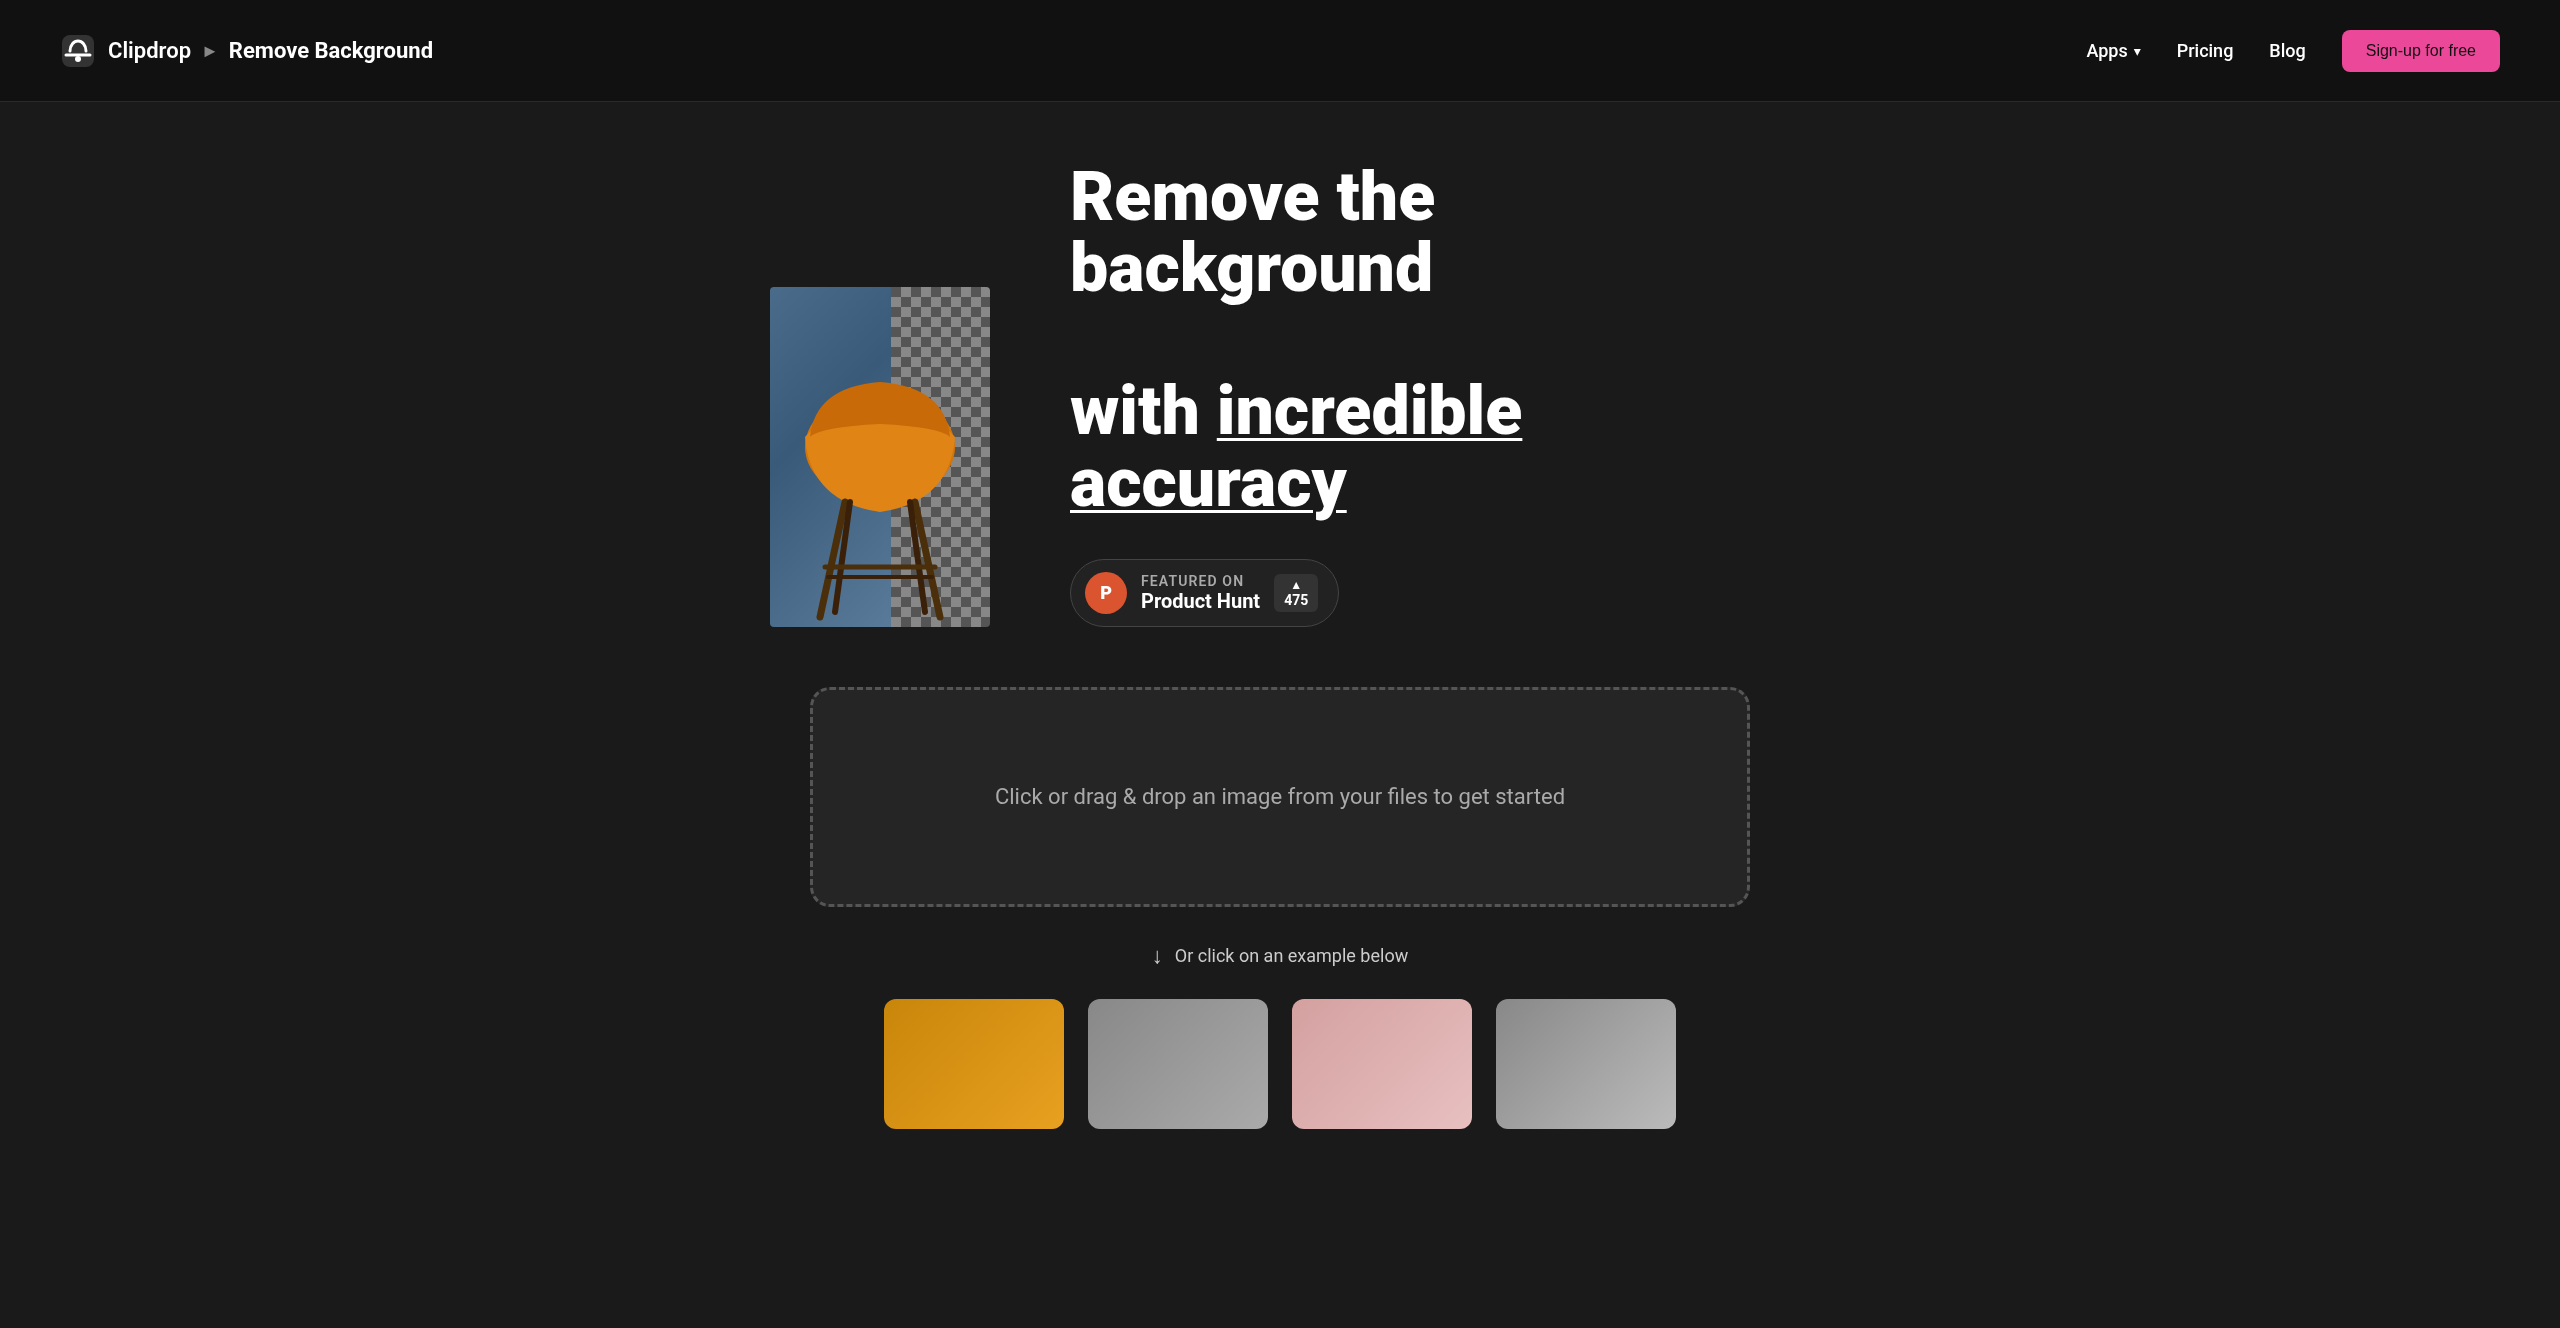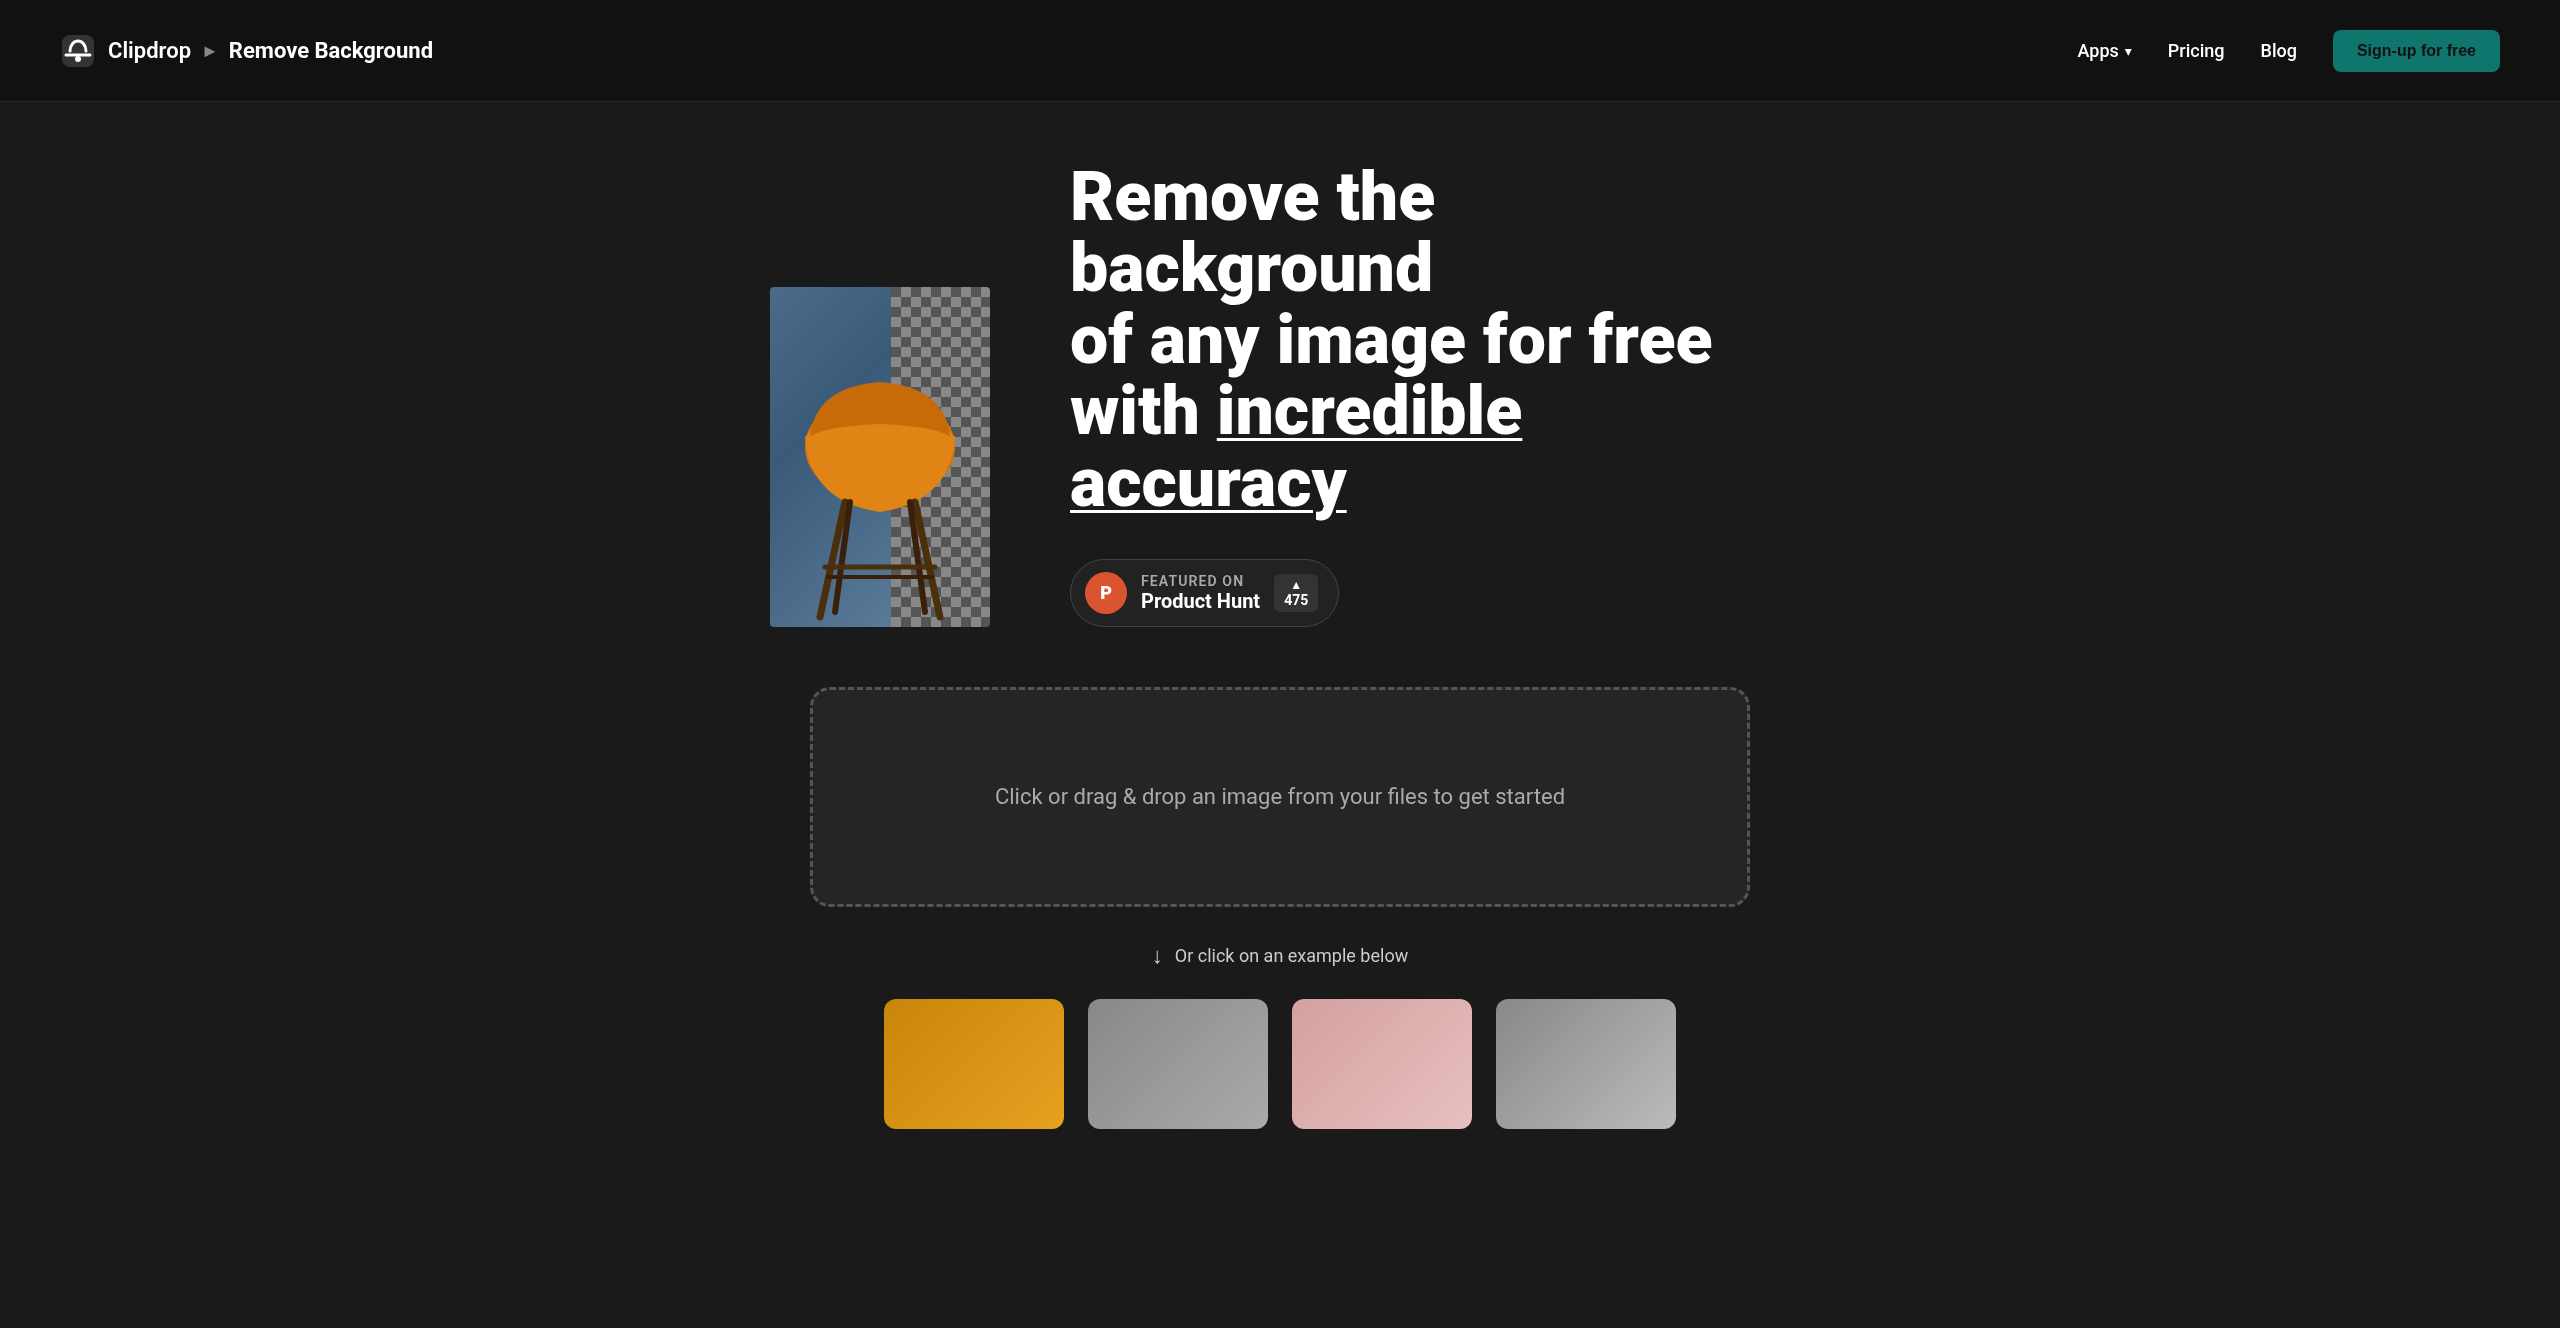--- a/index.html
+++ b/index.html
@@ -74,27 +74,27 @@
       display: flex;
       align-items: center;
       gap: 6px;
     }
 
     .chevron-down {
       font-size: 14px;
     }
 
     .signup-btn {
-      background-color: #0f766e;
+      background-color: #ec4899;
       color: #111111;
       border: none;
       padding: 12px 24px;
       border-radius: 8px;
       font-size: 16px;
-      font-weight: 700;
+      font-weight: 400;
       cursor: pointer;
       white-space: nowrap;
     }
 
     
     .hero {
       display: flex;
       align-items: flex-end;
       justify-content: center;
       padding: 60px 80px 40px;
@@ -360,21 +360,21 @@
 
         <line x1="35" y1="240" x2="145" y2="240" stroke="#4a2f0a" stroke-width="5" stroke-linecap="round"></line>
         <line x1="38" y1="250" x2="142" y2="250" stroke="#3a2008" stroke-width="4" stroke-linecap="round"></line>
       </svg>
     </div>
   </div>
 
   <div class="hero-text">
     <h1 class="hero-heading">
       <span>Remove the background</span><br>
-      <span>of any image for free</span><br>
+      <br>
       <span>with </span><span class="underlined">incredible accuracy</span>
     </h1>
 
     
     <div class="product-hunt-badge">
       <div class="ph-logo">
         <span>P</span>
       </div>
       <div class="ph-text">
         <span class="ph-featured-on">FEATURED ON</span>

